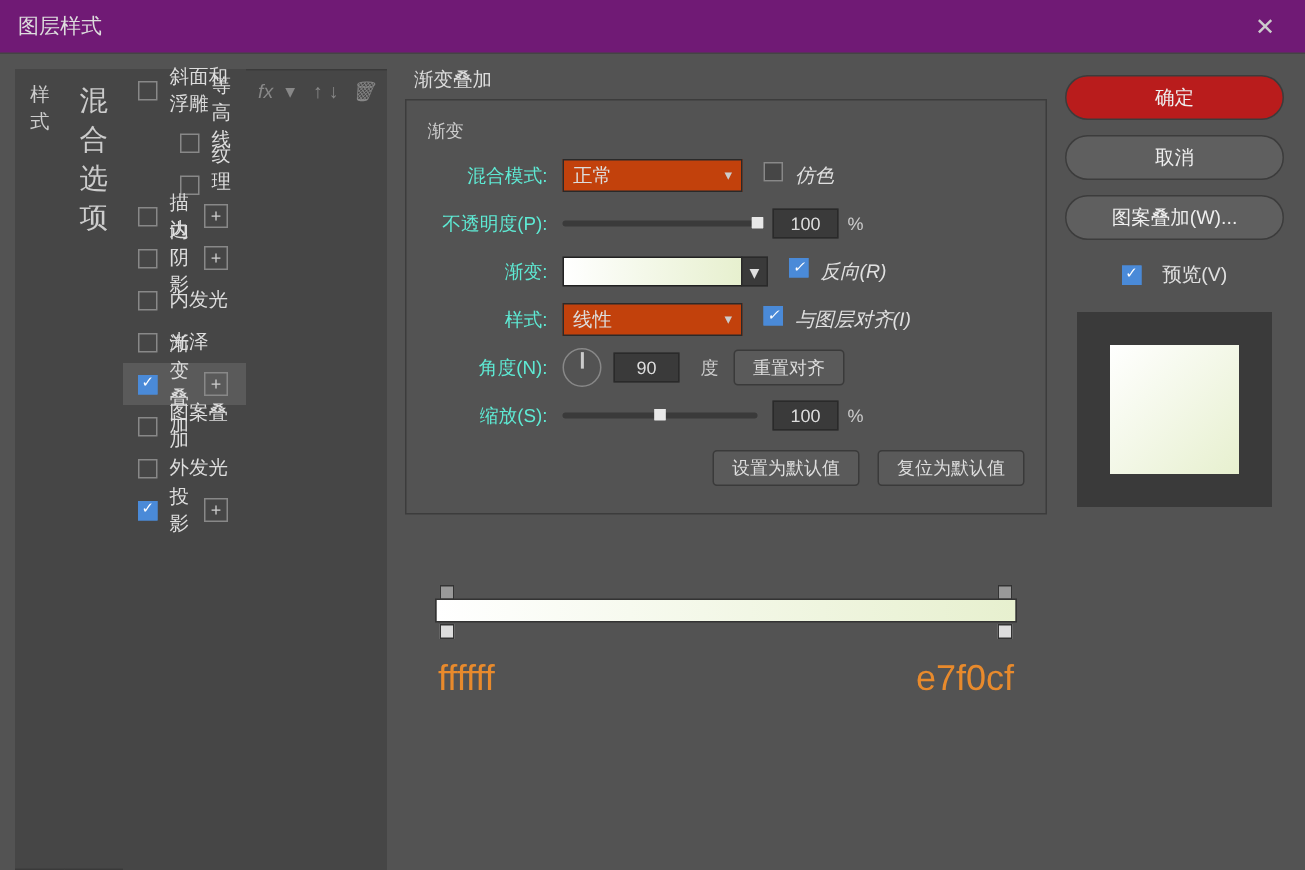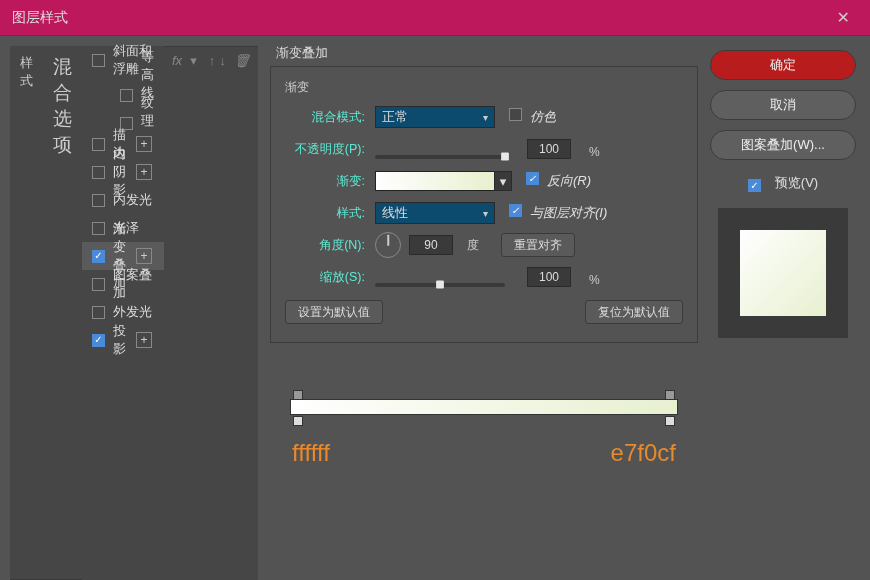--- a/index.html
+++ b/index.html
@@ -1,17 +1,17 @@
 <!DOCTYPE html>
 <html><head>
 <meta charset="utf-8">
 <style>
 * { box-sizing: border-box; margin: 0; padding: 0; font-family: "Microsoft YaHei", "PingFang SC", sans-serif; }
 body { background: #535353; color: #e0e0e0; font-size: 13px; width: 870px; height: 580px; overflow: hidden; }
-.titlebar { height: 36px; background: #be185d; display: flex; align-items: center; padding: 0 12px; justify-content: space-between; border-bottom: 1px solid #444; }
+.titlebar { height: 36px; background: #701a75; display: flex; align-items: center; padding: 0 12px; justify-content: space-between; border-bottom: 1px solid #444; }
 .title { font-size: 14px; color: #ddd; }
 .close-x { font-size: 16px; color: #ccc; cursor: pointer; padding: 4px 8px; }
 .main { display: flex; height: 544px; }
 .left { width: 258px; padding: 10px 0 0 10px; display: flex; flex-direction: column; }
 .style-list { background: #464646; flex: 1; display: flex; flex-direction: row; }
 .list-hdr { padding: 8px 10px; color: #ccc; font-size: 13px; border-bottom: 1px solid #3a3a3a; }
 .list-hdr2 { padding: 8px 10px; color: #ccc; font-size: 19px; border-bottom: 1px solid #3a3a3a; }
 .style-row { display: flex; align-items: center; height: 28px; padding: 0 10px; position: relative; }
 .style-row.indent { padding-left: 38px; align-items: flex-end; }
 .style-row.sel { background: #5a5a5a; }
@@ -23,51 +23,51 @@
 .list-footer { height: 28px; background: #464646; border-top: 1px solid #3a3a3a; display: flex; align-items: center; padding: 0 8px; gap: 8px; color: #888; font-style: italic; }
 .list-footer .arrows { display: flex; gap: 4px; margin-left: 4px; }
 .trash { margin-left: auto; }
 
 .center { flex: 1; padding: 8px 12px 12px 12px; position: relative; }
 .section-title { font-size: 13px; color: #ddd; margin-bottom: 4px; margin-left: 6px; }
 .panel { border: 1px solid #3c3c3c; background: #535353; padding: 12px 14px 18px 14px; }
 .sub-title { font-size: 12px; color: #ccc; margin-bottom: 10px; }
 .frow { display: flex; align-items: center; margin-bottom: 10px; height: 22px; }
 .flabel { width: 90px; text-align: right; padding-right: 10px; color: #5eead4; font-size: 12.5px; }
-.select { background: #0c4a6e; border: 1px solid #2a2a2a; color: #ddd; height: 22px; width: 120px; padding: 0 6px; display: flex; align-items: center; justify-content: space-between; }
+.select { background: #c2410c; border: 1px solid #2a2a2a; color: #ddd; height: 22px; width: 120px; padding: 0 6px; display: flex; align-items: center; justify-content: space-between; }
 .select-wide { width: 120px; }
 .select .chev { font-size: 10px; color: #ccc; }
 .after-cbx { margin-left: 14px; display: flex; align-items: flex-start; font-style: italic; }
-.slider-row { display: flex; align-items: flex-end; gap: 12px; }
+.slider-row { display: flex; align-items: center; }
 .slider-track { width: 130px; height: 4px; background: #3a3a3a; border-radius: 2px; position: relative; margin-right: 10px; }
 .slider-thumb { width: 11px; height: 11px; background: #e8e8e8; position: absolute; top: -4px; transform: translateX(-50%) rotate(45deg); clip-path: polygon(50% 0, 100% 50%, 50% 100%, 0 50%); }
 .num-input { width: 44px; height: 20px; background: #3a3a3a; border: 1px solid #2a2a2a; color: #ddd; text-align: center; font-size: 12px; }
 .pct, .deg { margin-left: 6px; color: #ccc; font-size: 12px; }
 .grad-preview { width: 120px; height: 20px; background: linear-gradient(90deg, #ffffff 0%, #e7f0cf 100%); border: 1px solid #222; margin-right: 0; display: flex; align-items: center; }
 .grad-drop { width: 18px; height: 20px; background: #3a3a3a; border: 1px solid #2a2a2a; display: flex; align-items: center; justify-content: center; margin-left: -1px; }
 .angle-ctrl { display: flex; align-items: center; gap: 8px; }
 .dial { width: 26px; height: 26px; border: 1px solid #888; border-radius: 50%; position: relative; }
 .dial::after { content: ""; position: absolute; width: 11px; height: 1.5px; background: #ccc; top: 50%; left: 50%; transform-origin: left center; transform: rotate(-90deg); }
 .btn { background: #5a5a5a; border: 1px solid #3a3a3a; color: #ddd; height: 24px; padding: 0 12px; font-size: 12px; border-radius: 3px; cursor: pointer; }
-.btn-row { display: flex; gap: 12px; justify-content: space-between; margin-top: 12px; }
+.btn-row { display: flex; gap: 12px; justify-content: flex-end; margin-top: 12px; }
 
 .grad-editor { margin-top: 50px; padding: 0 20px; }
 .grad-bar-wrap { position: relative; height: 30px; }
 .grad-bar { height: 16px; background: linear-gradient(90deg, #ffffff 0%, #e7f0cf 100%); border: 1px solid #333; position: relative; top: 6px; }
 .stop-top { position: absolute; width: 10px; height: 10px; top: -3px; transform: translateX(-50%); }
 .stop-top::before { content: ""; display: block; width: 8px; height: 8px; border: 1px solid #333; background: #999; }
 .stop-bot { position: absolute; width: 10px; height: 10px; bottom: -3px; transform: translateX(-50%); }
 .stop-bot::before { content: ""; display: block; width: 8px; height: 8px; border: 1px solid #333; background: #ddd; }
 .hex-labels { display: flex; justify-content: space-between; margin-top: 16px; padding: 0 2px; }
 .hex { color: #e88a2c; font-size: 24px; font-weight: 400; }
 
 .right { width: 160px; padding: 14px 14px 0 0; display: flex; flex-direction: column; gap: 10px; align-items: stretch; }
 .rbtn { background: #5f5f5f; border: 1px solid #3c3c3c; color: #eee; height: 30px; border-radius: 15px; font-size: 13px; cursor: pointer; display: flex; align-items: center; justify-content: center; }
 .rbtn.primary { background: #b91c1c; }
-.preview-row { display: flex; align-items: flex-end; justify-content: center; gap: 6px; margin-top: 4px; }
+.preview-row { display: flex; align-items: center; justify-content: center; gap: 6px; margin-top: 4px; }
 .preview-box { width: 130px; height: 130px; background: #3a3a3a; margin-top: 6px; display: flex; align-items: center; justify-content: center; align-self: center; }
 .preview-swatch { width: 86px; height: 86px; background: linear-gradient(135deg, #ffffff 0%, #e7f0cf 100%); }
 </style>
 </head>
 <body>
 
 <div class="titlebar">
   <span class="title">图层样式</span>
   <span class="close-x">✕</span>
 </div>
@@ -192,21 +192,21 @@
           <span>与图层对齐(I)</span>
         </div>
       </div>
 
       <div class="frow">
         <div class="flabel">角度(N):</div>
         <div class="angle-ctrl">
           <div class="dial"></div>
           <input class="num-input" value="90" style="">
           <span class="deg">度</span>
-          <button class="btn" style="margin-left:14px">重置对齐</button>
+          <button class="btn" style="margin-left:2px">重置对齐</button>
         </div>
       </div>
 
       <div class="frow">
         <div class="flabel">缩放(S):</div>
         <div class="slider-row">
           <div class="slider-track">
               <div class="slider-thumb" style="left:50%"></div>
             </div>
           <input class="num-input" value="100" style="">

